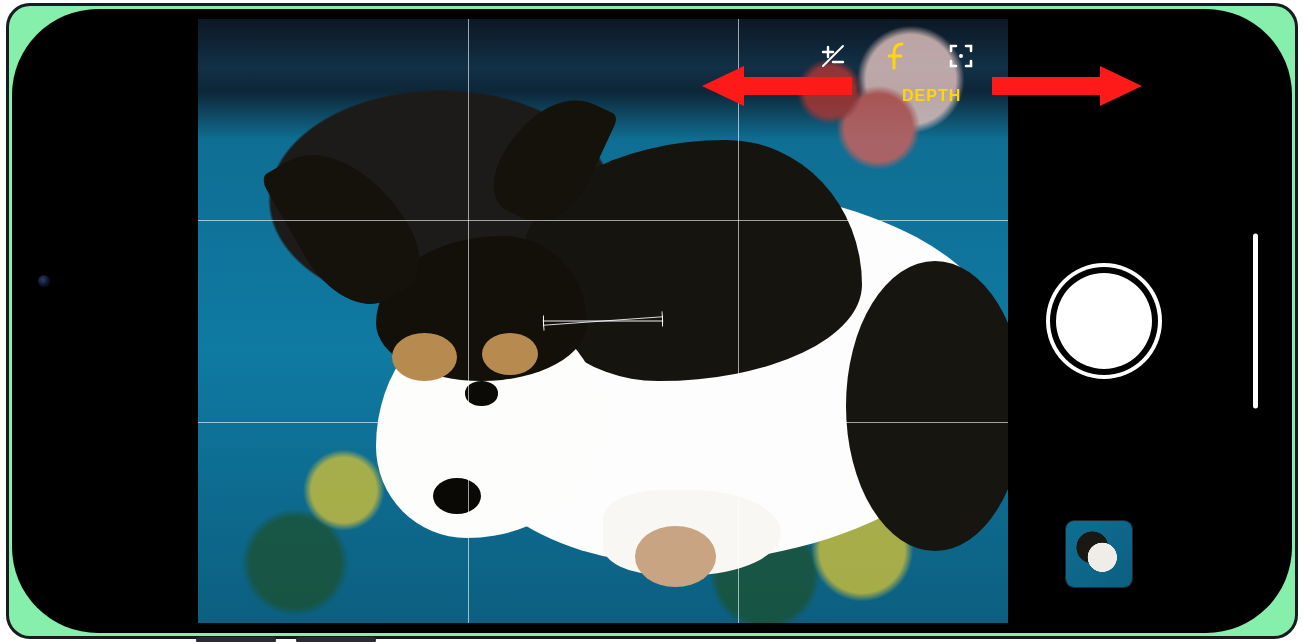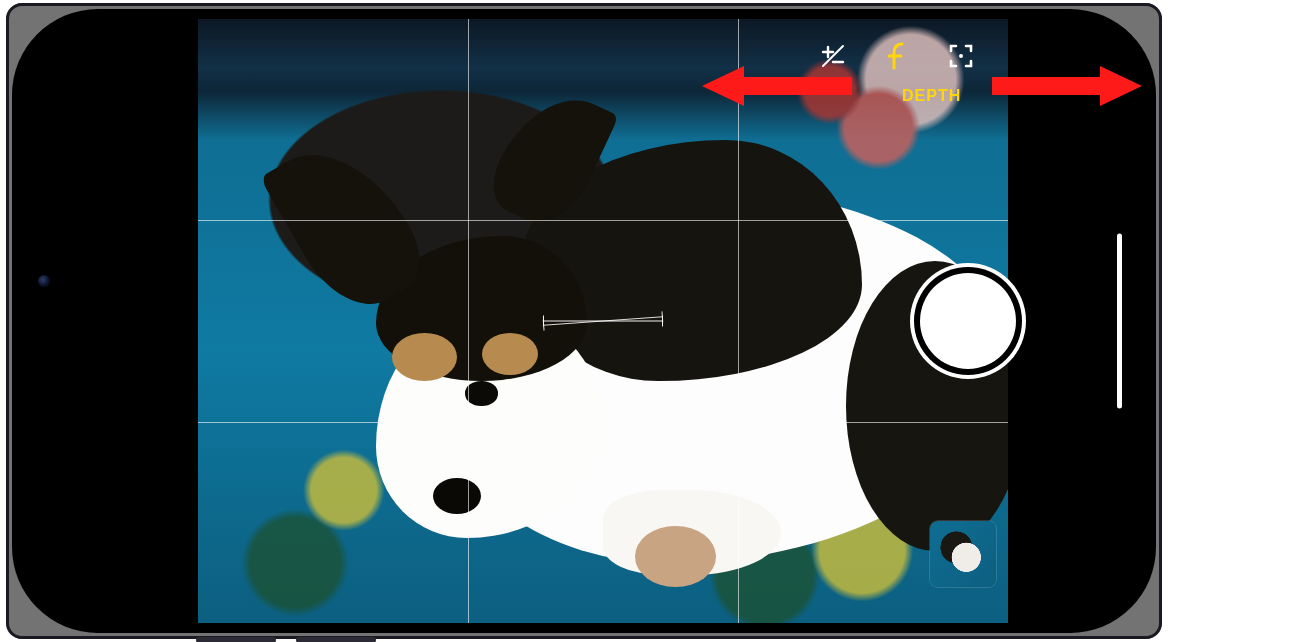--- a/index.html
+++ b/index.html
@@ -10,24 +10,24 @@
     background: #ffffff;
     font-family: -apple-system, "SF Pro Text", "Helvetica Neue", Arial, sans-serif;
     overflow: hidden;
   }
 
   
   .phone {
     position: absolute;
     left: 6px;
     top: 3px;
-    width: 1156px;
+    width: 1292px;
     height: 636px;
-    background: #737373;
-    border-radius: 16px;
+    background: #86efac;
+    border-radius: 24px;
     box-shadow: inset 0 0 0 3px #1b1a22;
   }
   .phone-inner {
     position: absolute;
     left: 6px;
     top: 6px;
     right: 6px;
     bottom: 6px;
     background: #000;
     border-radius: 86px;

